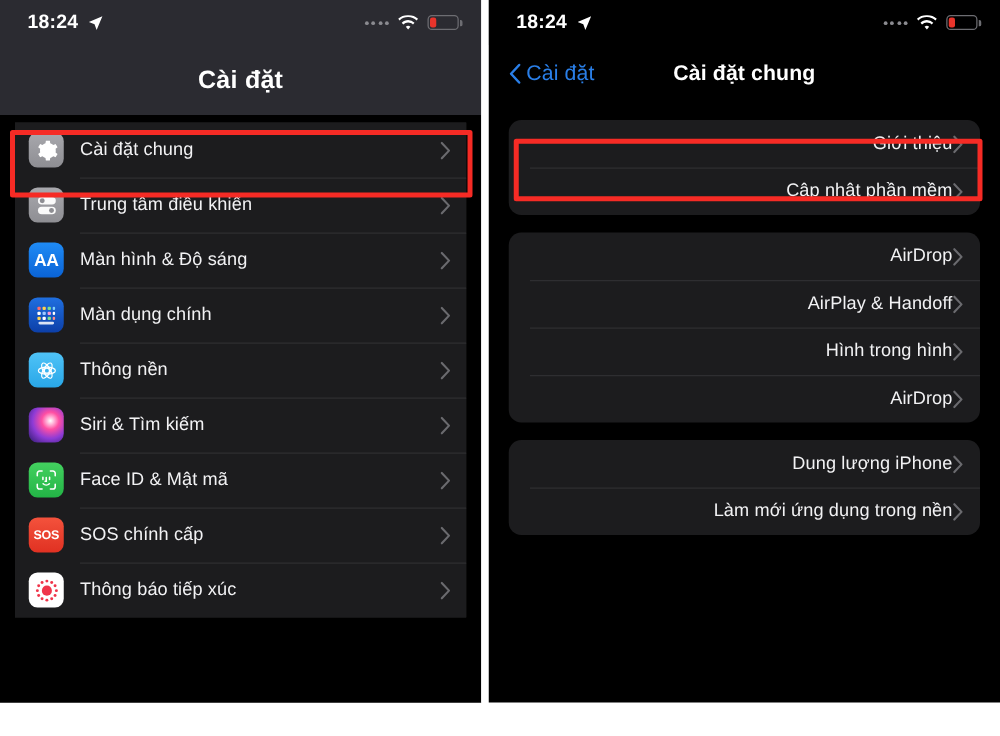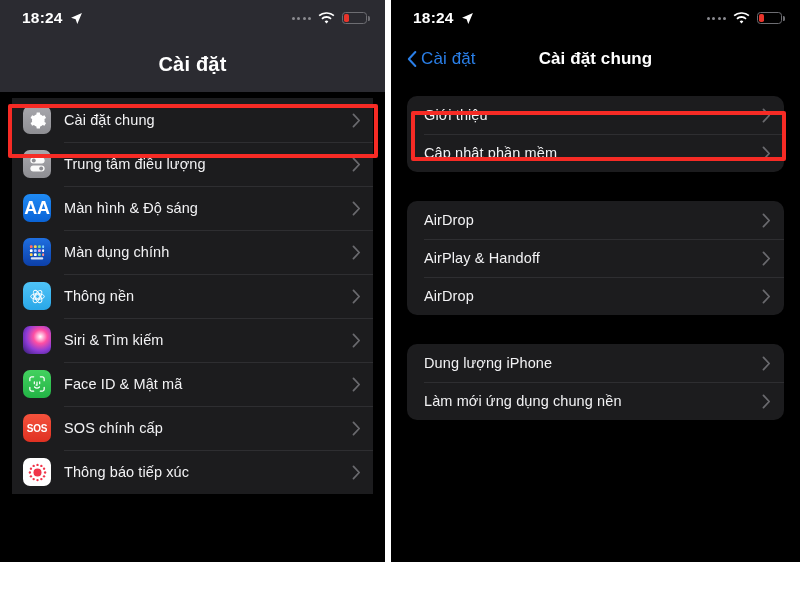--- a/index.html
+++ b/index.html
@@ -68,42 +68,42 @@
     height:46px; display:flex; align-items:center; position:relative; padding:0 16px;
   }
   .nav-back { display:flex; align-items:center; gap:4px; cursor:pointer; }
   .nav-back-chev { width:10px; height:18px; display:block; }
   .nav-back-label { color:#2a7fe8; font-size:17px; letter-spacing:.1px; }
   .nav-title {
     position:absolute; left:0; right:0; text-align:center;
     color:#fff; font-size:17px; font-weight:700; letter-spacing:.1px; pointer-events:none;
   }
   .right-body { padding: 14px 16px 0 16px; }
-  .card { background:#1c1c1e; border-radius:10px; overflow:hidden; margin-bottom:29px; }
+  .card { background:#1c1c1e; border-radius:10px; overflow:hidden; margin-bottom:14px;text-align:right; }
   .card .crow {
     position:relative; height:38px; display:flex; align-items:center;
     padding:0 13px 0 17px;
   }
   .card .crow + .crow::before {
     content:""; position:absolute; left:17px; right:0; top:0; height:1px; background:#2e2e31;
   }
   .crow-label { color:#f2f2f4; font-size:14.5px; flex:1; letter-spacing:.1px; white-space:nowrap; }
 
   
   .ic-gear { background: linear-gradient(180deg,#a8a8ad,#8e8e93); }
   .ic-cc   { background: linear-gradient(180deg,#a8a8ad,#8e8e93); }
   .ic-aa   { background: linear-gradient(180deg,#1f8bf5,#0a63d6); }
   .ic-home { background: linear-gradient(180deg,#1f6fe0,#0c3fa8); }
   .ic-acc  { background: linear-gradient(180deg,#1f8bf5,#0b6ae0); }
   .ic-wall { background: linear-gradient(180deg,#4fc3f7,#29a7e8); }
   .ic-siri { background: radial-gradient(circle at 62% 38%, #ffffff 0%, #ff4fa3 28%, #8e3bd6 58%, #2b1a6b 100%); }
   .ic-face { background: linear-gradient(180deg,#43d15f,#23b446); }
   .ic-sos  { background: linear-gradient(180deg,#f4523c,#e03122); }
   .ic-exp  { background: #ffffff; }
-  .aa-txt { color:#fff; font-size:18px; font-weight:700; letter-spacing:-.3px; }
+  .aa-txt { color:#fff; font-size:14px; font-weight:700; letter-spacing:-.3px; }
   .sos-txt{ color:#fff; font-size:10px; font-weight:700; letter-spacing:-.2px; }
 </style>
 </head>
 <body>
 
 <div class="stage">
 
   <div class="phone left">
 
     <div class="statusbar">
@@ -151,21 +151,21 @@
           </div>
           <div class="row">
             <span class="app-icon ic-cc">
               <svg viewBox="0 0 24 24" width="19" height="19">
                 <rect x="3" y="3.2" width="18" height="7.6" rx="3.8" fill="#fff" opacity=".95"></rect>
                 <circle cx="7.3" cy="7" r="2.5" fill="#8e8e93"></circle>
                 <rect x="3" y="13.2" width="18" height="7.6" rx="3.8" fill="#fff" opacity=".95"></rect>
                 <circle cx="16.7" cy="17" r="2.5" fill="#8e8e93"></circle>
               </svg>
             </span>
-            <span class="row-label">Trung tâm điều lượng</span>
+            <span class="row-label">Trung tâm điều khiển</span>
             <svg class="chev" viewBox="0 0 10 16">
               <path d="M1.6 1.2L8 8l-6.4 6.8" fill="none" stroke="#9a9aa0" stroke-width="1.9" stroke-linecap="round" stroke-linejoin="round"></path>
             </svg>
           </div>
           <div class="row">
             <span class="app-icon ic-aa">
               <span class="aa-txt">AA</span>
             </span>
             <span class="row-label">Màn hình &amp; Độ sáng</span>
             <svg class="chev" viewBox="0 0 10 16">
@@ -339,35 +339,41 @@
               <path d="M1.6 1.2L8 8l-6.4 6.8" fill="none" stroke="#9a9aa0" stroke-width="1.9" stroke-linecap="round" stroke-linejoin="round"></path>
             </svg>
           </div>
           <div class="crow">
             <span class="crow-label">AirPlay &amp; Handoff</span>
             <svg class="chev" viewBox="0 0 10 16">
               <path d="M1.6 1.2L8 8l-6.4 6.8" fill="none" stroke="#9a9aa0" stroke-width="1.9" stroke-linecap="round" stroke-linejoin="round"></path>
             </svg>
           </div>
           <div class="crow">
+            <span class="crow-label">Hình trong hình</span>
+            <svg class="chev" viewBox="0 0 10 16">
+              <path d="M1.6 1.2L8 8l-6.4 6.8" fill="none" stroke="#9a9aa0" stroke-width="1.9" stroke-linecap="round" stroke-linejoin="round"></path>
+            </svg>
+          </div>
+          <div class="crow">
             <span class="crow-label">AirDrop</span>
             <svg class="chev" viewBox="0 0 10 16">
               <path d="M1.6 1.2L8 8l-6.4 6.8" fill="none" stroke="#9a9aa0" stroke-width="1.9" stroke-linecap="round" stroke-linejoin="round"></path>
             </svg>
           </div>
         </div>
         <div class="card">
           <div class="crow">
             <span class="crow-label">Dung lượng iPhone</span>
             <svg class="chev" viewBox="0 0 10 16">
               <path d="M1.6 1.2L8 8l-6.4 6.8" fill="none" stroke="#9a9aa0" stroke-width="1.9" stroke-linecap="round" stroke-linejoin="round"></path>
             </svg>
           </div>
           <div class="crow">
-            <span class="crow-label">Làm mới ứng dụng chung nền</span>
+            <span class="crow-label">Làm mới ứng dụng trong nền</span>
             <svg class="chev" viewBox="0 0 10 16">
               <path d="M1.6 1.2L8 8l-6.4 6.8" fill="none" stroke="#9a9aa0" stroke-width="1.9" stroke-linecap="round" stroke-linejoin="round"></path>
             </svg>
           </div>
         </div>
       </div>
 
     <div class="hl hl-right"></div>
   </div>
 

